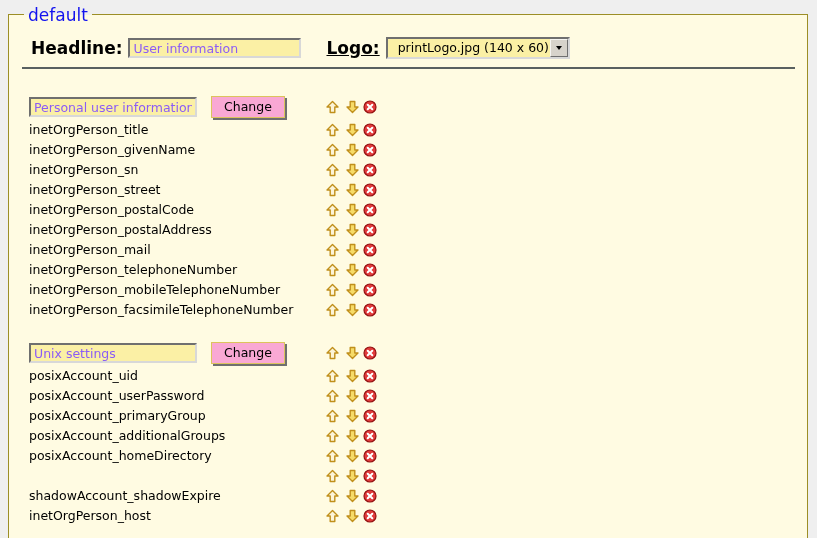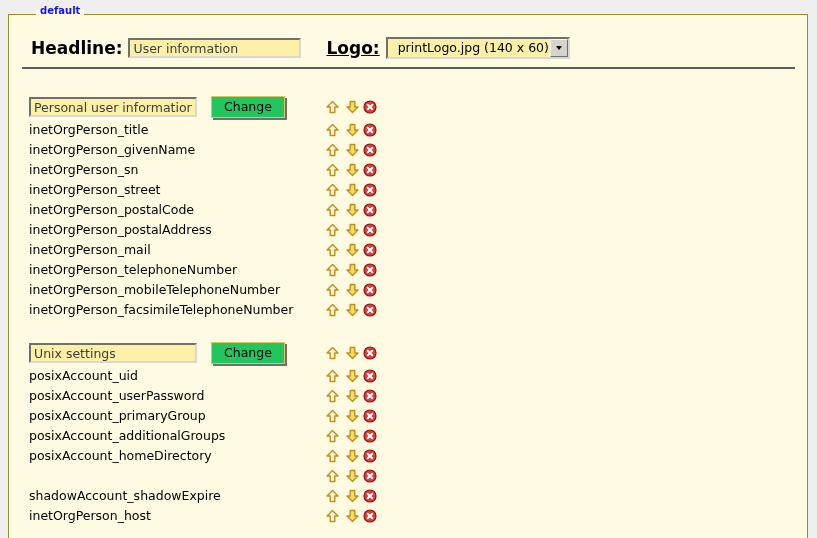--- a/index.html
+++ b/index.html
@@ -8,33 +8,32 @@
     background:#EFEFEF;
     font-family:"DejaVu Sans","Liberation Sans",sans-serif;
     font-size:12.5px;color:#000;
   }
   .panel{
     position:absolute;left:8px;top:14px;width:798px;height:700px;
     border:1px solid #9C8E26;background:#FFFBE2;
   }
   .legend{
     position:absolute;top:-10px;left:15px;padding:0 4px;
-    font-weight:bold;font-size:10px;color:#1313EE;
+    font-weight:normal;font-size:17px;color:#1313EE;
     background:linear-gradient(#EFEFEF 50%,#FFFBE2 50%);
-    margin-left:12px;
   }
   .headline-row{
     position:absolute;top:22px;left:22px;
     display:flex;align-items:center;
   }
   .blabel{font-weight:bold;font-size:17px;margin-right:6px;}
   .logo-label{margin-left:25px;text-decoration:underline;}
   input.txt{
     box-sizing:border-box;height:20px;
-    background:#FBF0A5;color:#404040;
+    background:#FBF0A5;color:#8b5cf6;
     border:2px solid;border-color:#6F6F6F #D8D8D8 #D8D8D8 #6F6F6F;
     font-family:"DejaVu Sans","Liberation Sans",sans-serif;
     font-size:12.5px;padding:0 3px;outline:none;
   }
   .headline-input{width:173px;}
   .section-input{width:168px;height:21px;}
   .sel{
     box-sizing:border-box;display:inline-flex;align-items:stretch;
     width:184px;height:22px;
     border:2px solid;border-color:#6F6F6F #D8D8D8 #D8D8D8 #6F6F6F;
@@ -48,21 +47,21 @@
   }
   .tri{width:0;height:0;border-left:3px solid transparent;border-right:3px solid transparent;border-top:4px solid #000;}
   .rule{position:absolute;top:52px;left:13px;right:12px;height:2px;background:#596060;}
   .content{position:absolute;top:79px;left:20px;right:10px;}
   .row{position:relative;height:20px;display:flex;align-items:center;}
   .row.header{height:26px;margin-top:0;}
   .row.header.second{margin-top:20px;}
   .flabel{line-height:20px;white-space:nowrap;}
   .change-btn{
     margin-left:14px;height:22px;padding:1px 12px 2px;
-    background:#22c55e;border:1px solid #DCC35C;
+    background:#f9a8d4;border:1px solid #DCC35C;
     box-shadow:2px 2px 0 #6F6F6F;
     font-family:"DejaVu Sans","Liberation Sans",sans-serif;
     font-size:12.5px;color:#000;cursor:pointer;
   }
   .icons{
     position:absolute;left:296px;top:50%;transform:translateY(-50%);
     display:flex;align-items:center;
   }
   .ic{width:14px;height:14px;display:inline-block;cursor:pointer;}
   .ic svg{display:block;margin:0 auto;}

